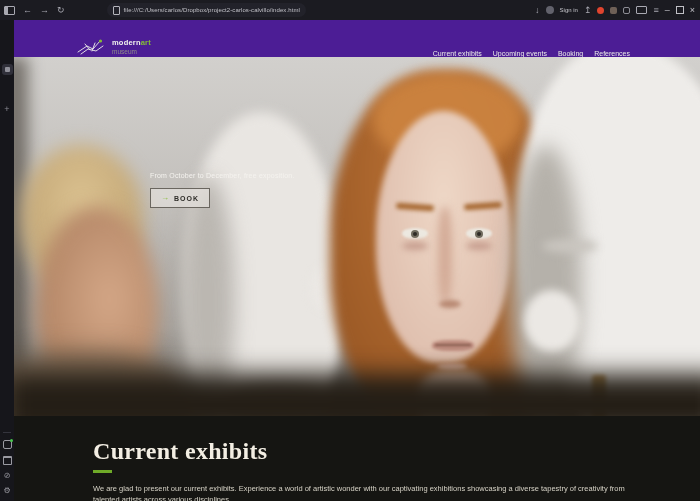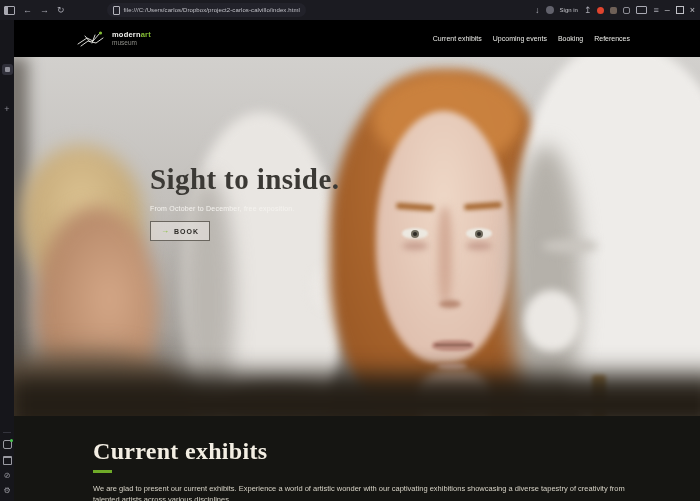--- a/index.html
+++ b/index.html
@@ -40,21 +40,21 @@
   .ext-dot-ico{position:relative;width:7px;height:7px;border:1px solid #9a9aa2;border-radius:2px;}
   .ext-dot-ico::after{content:"";position:absolute;right:-2px;top:-2px;width:3px;height:3px;
                       border-radius:50%;background:#48c94e;}
   .box-ico{width:7px;height:6px;border:1px solid #9a9aa2;border-radius:1px;border-top-width:2px;}
   .sb-glyph{font-size:8px;color:#9a9aa2;line-height:1;}
 
   
   .content{position:absolute;left:14px;top:20px;width:686px;height:481px;
            display:flex;flex-direction:column;z-index:10;}
 
-  .site-nav{height:37px;flex:0 0 37px;background:#000000;display:flex;align-items:center;
+  .site-nav{height:37px;flex:0 0 37px;background:#4c1d95;display:flex;align-items:flex-end;
             padding:0 70px 0 62px;box-sizing:border-box;}
   .logo{display:flex;align-items:center;gap:6px;}
   .logo svg{width:30px;height:20px;}
   .logo-lines{display:flex;flex-direction:column;line-height:1.1;}
   .logo-main{font-size:7.5px;font-weight:bold;color:#f2f2ee;letter-spacing:0.2px;}
   .logo-main .accent{color:#84bd35;}
   .logo-sub{font-size:6.5px;color:#8f8f89;}
   .nav-links{margin-left:auto;display:flex;gap:11px;}
   .nav-link{font-size:7px;color:#ececE8;color:#ecece8;white-space:nowrap;cursor:pointer;}
 
@@ -223,21 +223,20 @@
       <div class="blob b-chin"></div>
       <div class="blob b-neck"></div>
       <div class="blob b-h2"></div>
       <div class="blob b-h2s"></div>
       <div class="blob b-h2n"></div>
       <div class="blob b-h2b"></div>
       <div class="blob b-stick"></div>
       <div class="blob b-bshade"></div>
 
       <div class="hero-copy">
-        <h1 class="hero-title">Sight to inside.</h1>
         <div class="hero-sub">From October to December, free exposition.</div>
         <div class="book-btn">
           <span class="book-arrow">→</span>
           <span class="book-label">BOOK</span>
         </div>
       </div>
     </div>
 
     <div class="exhibits">
       <h2 class="ex-heading">Current exhibits</h2>

